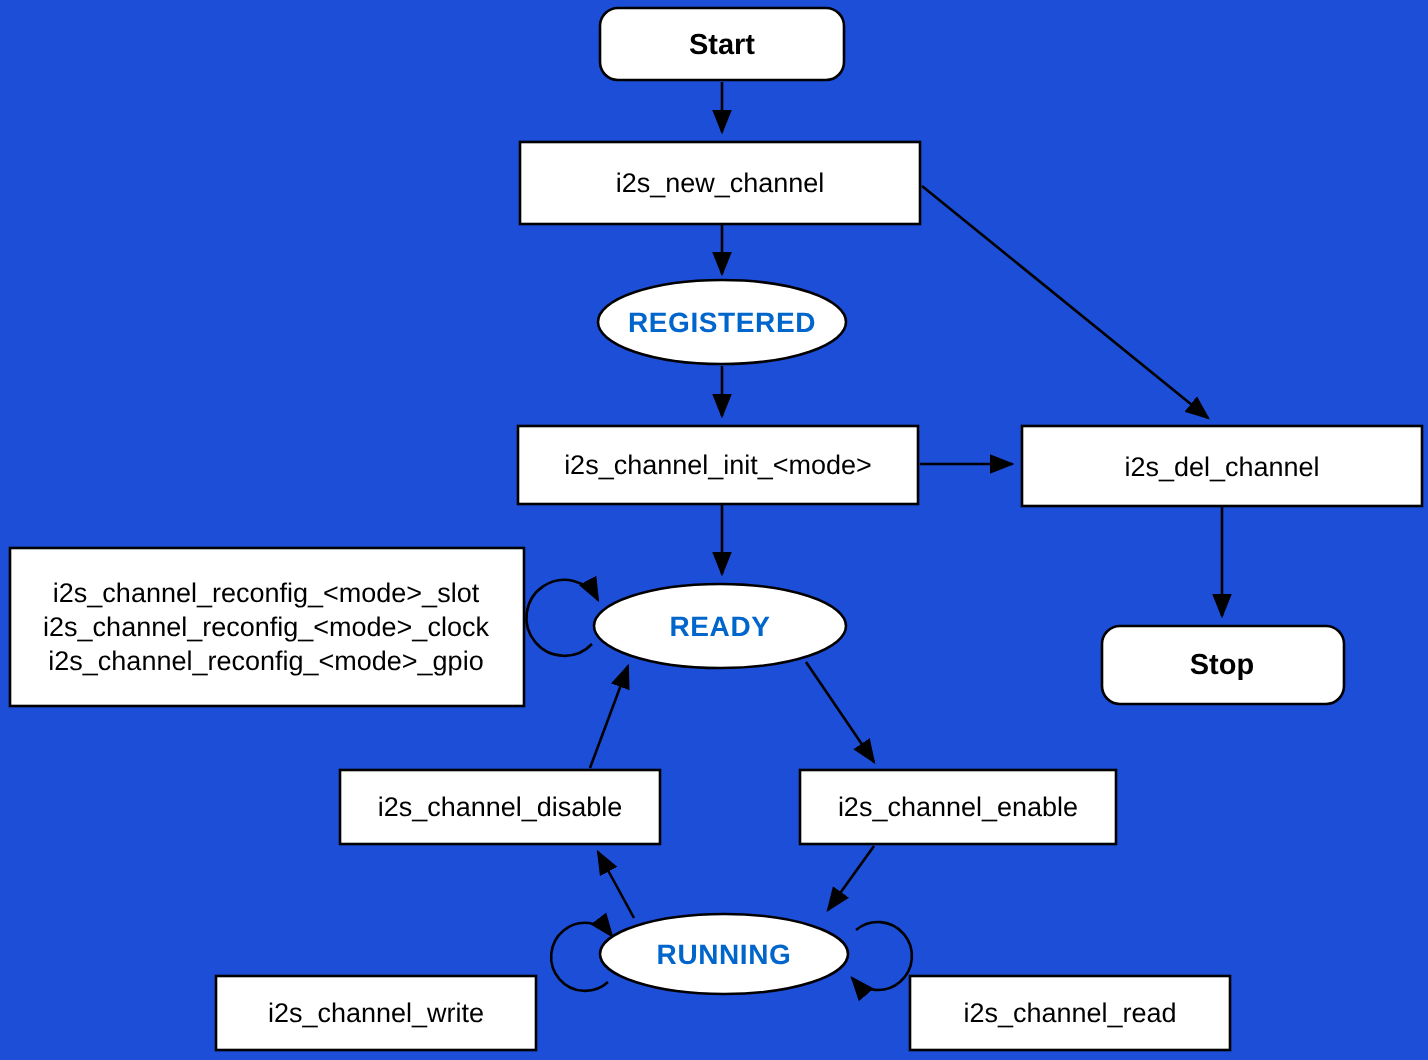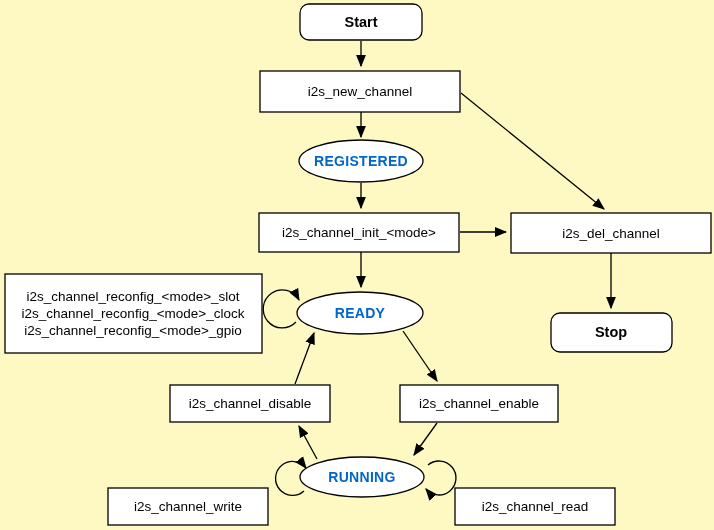--- a/index.html
+++ b/index.html
@@ -8,21 +8,21 @@
     background: #ffffff;
     width: 714px;
     height: 530px;
     overflow: hidden;
     font-family: "Liberation Sans", sans-serif;
   }
   #canvas-wrap {
     position: relative;
     width: 714px;
     height: 530px;
-    background: #fef9c3;
+    background: #1d4ed8;
   }
   svg { display: block; }
   .node-rect {
     fill: #ffffff;
     stroke: #000000;
     stroke-width: 1.3;
   }
   .state-ellipse {
     fill: #ffffff;
     stroke: #000000;

